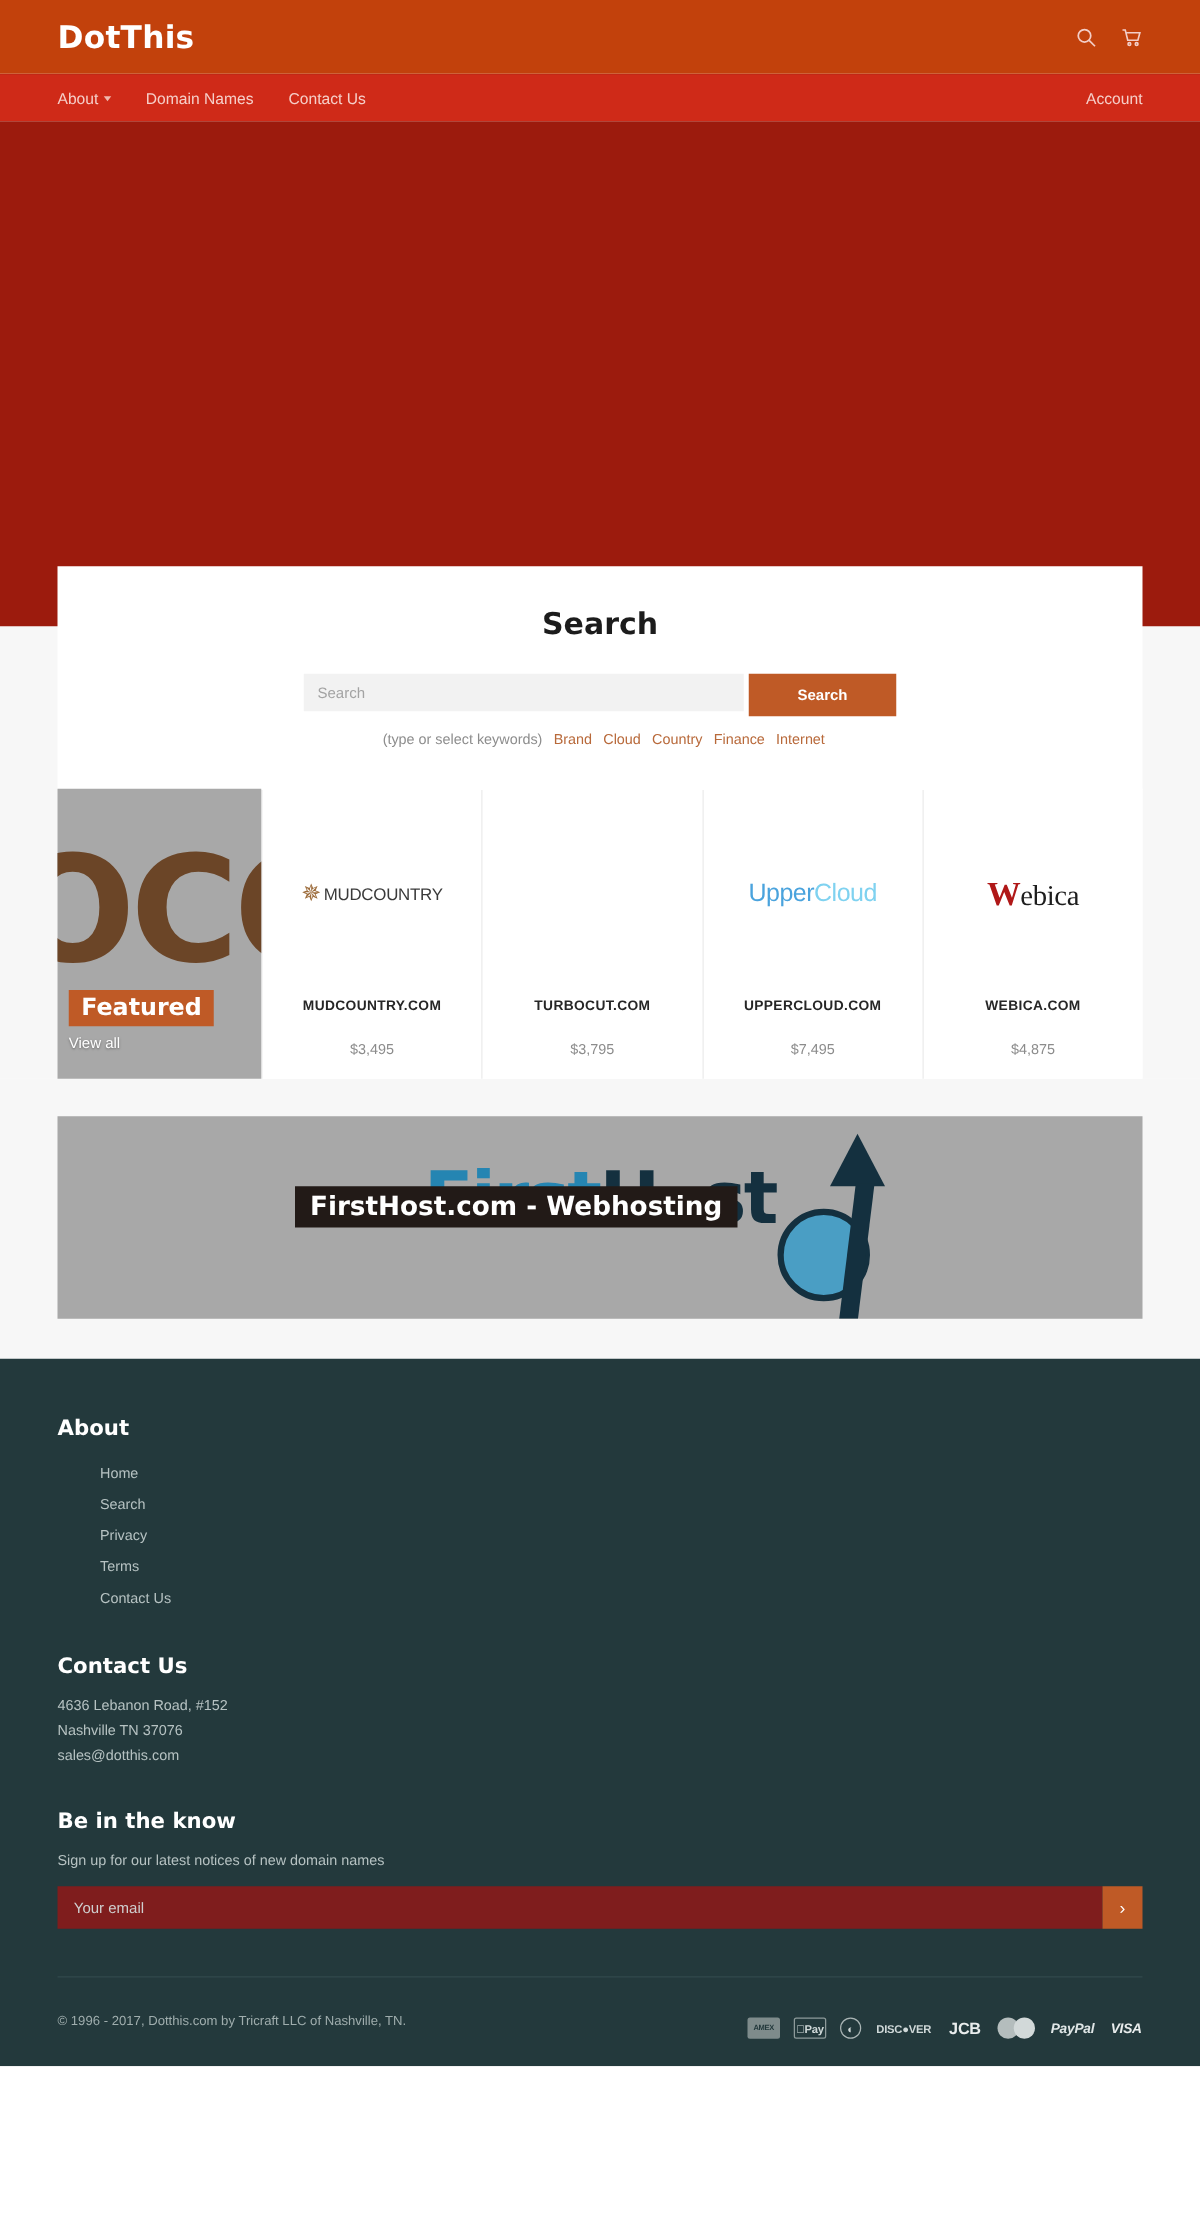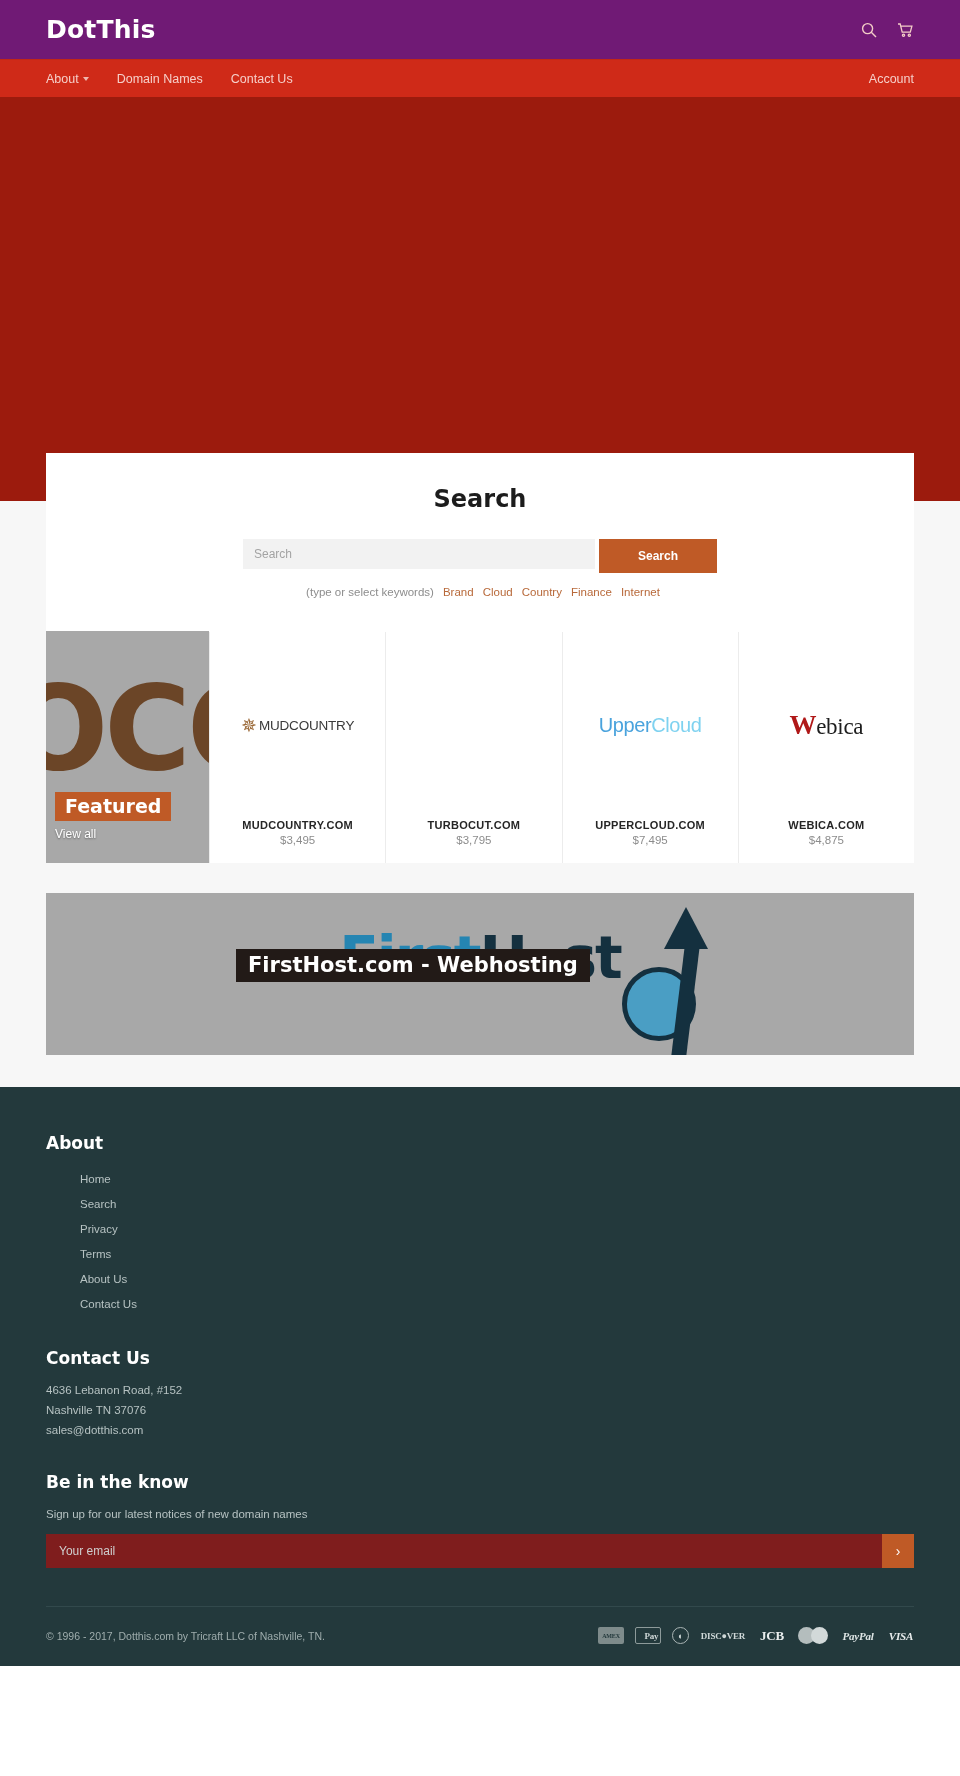--- a/index.html
+++ b/index.html
@@ -7,21 +7,21 @@
   body {
     font-family:"Liberation Sans", sans-serif;
     background:#ffffff;
     color:#333;
     -webkit-font-smoothing:antialiased;
   }
   .page { width:960px; position:relative; overflow:hidden; }
 
   
   .site-header {
-    background:#701a75;
+    background:#c2410c;
     height:59px;
     position:relative;
   }
   .header-inner {
     width:960px; height:59px;
     display:flex; align-items:center;
     padding:0 46px;
   }
   .logo {
     color:#fff;
@@ -193,21 +193,21 @@
     display:flex;
     align-items:center;
     justify-content:center;
     width:100%;
   }
   .card-title {
     font-size:11px;
     font-weight:bold;
     color:#262626;
     letter-spacing:.3px;
-    margin-bottom:3px;
+    margin-bottom:23px;
   }
   .card-price {
     font-size:11.5px;
     color:#8c8c8c;
   }
 
   
   .logo-mud { display:flex; align-items:center; gap:2px; }
   .logo-mud .sun { font-size:19px; color:#9c6b3a; line-height:1; }
   .logo-mud .txt { font-size:13.5px; color:#3a3a3a; letter-spacing:-.2px; font-family:"Liberation Sans",sans-serif; }
@@ -358,21 +358,22 @@
   .pay {
     height:17px;
     border-radius:2px;
     display:flex;
     align-items:center;
     justify-content:center;
     font-size:8px;
     font-weight:bold;
     color:#8d9a9a;
     letter-spacing:-.2px;
-    font-family:Liberation Serif, serif;
+    font-family:Liberation Sans, sans-serif;
+    margin-top:12px;
   }
   .pay-amex { width:26px; background:#7e8b8b; color:#23393c; font-size:6px; }
   .pay-apple { width:26px; border:1px solid #8d9a9a; color:#cfd8d8; font-size:9px; }
   .pay-diners { width:17px; height:17px; border-radius:50%; border:1.5px solid #aab5b5; color:#cfd8d8; font-size:9px; }
   .pay-discover { width:46px; color:#cfd8d8; font-size:9px; }
   .pay-jcb { width:30px; color:#e9eded; font-size:13px; font-weight:bold; }
   .pay-mc { width:30px; position:relative; }
   .pay-mc span { position:absolute; top:0; width:17px; height:17px; border-radius:50%; background:#b4bdbd; }
   .pay-mc .l { left:0; }
   .pay-mc .r { right:0; background:#d2d9d9; }
@@ -498,21 +499,20 @@
   </section>
 
   <footer class="footer">
 
     <h3 class="f-heading">About</h3>
     <ul class="f-links">
       <li><a>Home</a></li>
       <li><a>Search</a></li>
       <li><a>Privacy</a></li>
       <li><a>Terms</a></li>
-      <li><a>About Us</a></li>
       <li><a>Contact Us</a></li>
     </ul>
 
     <h3 class="f-heading">Contact Us</h3>
     <div class="f-contact">
       <p>4636 Lebanon Road, #152</p>
       <p>Nashville TN 37076</p>
       <p>sales@dotthis.com</p>
     </div>
 

